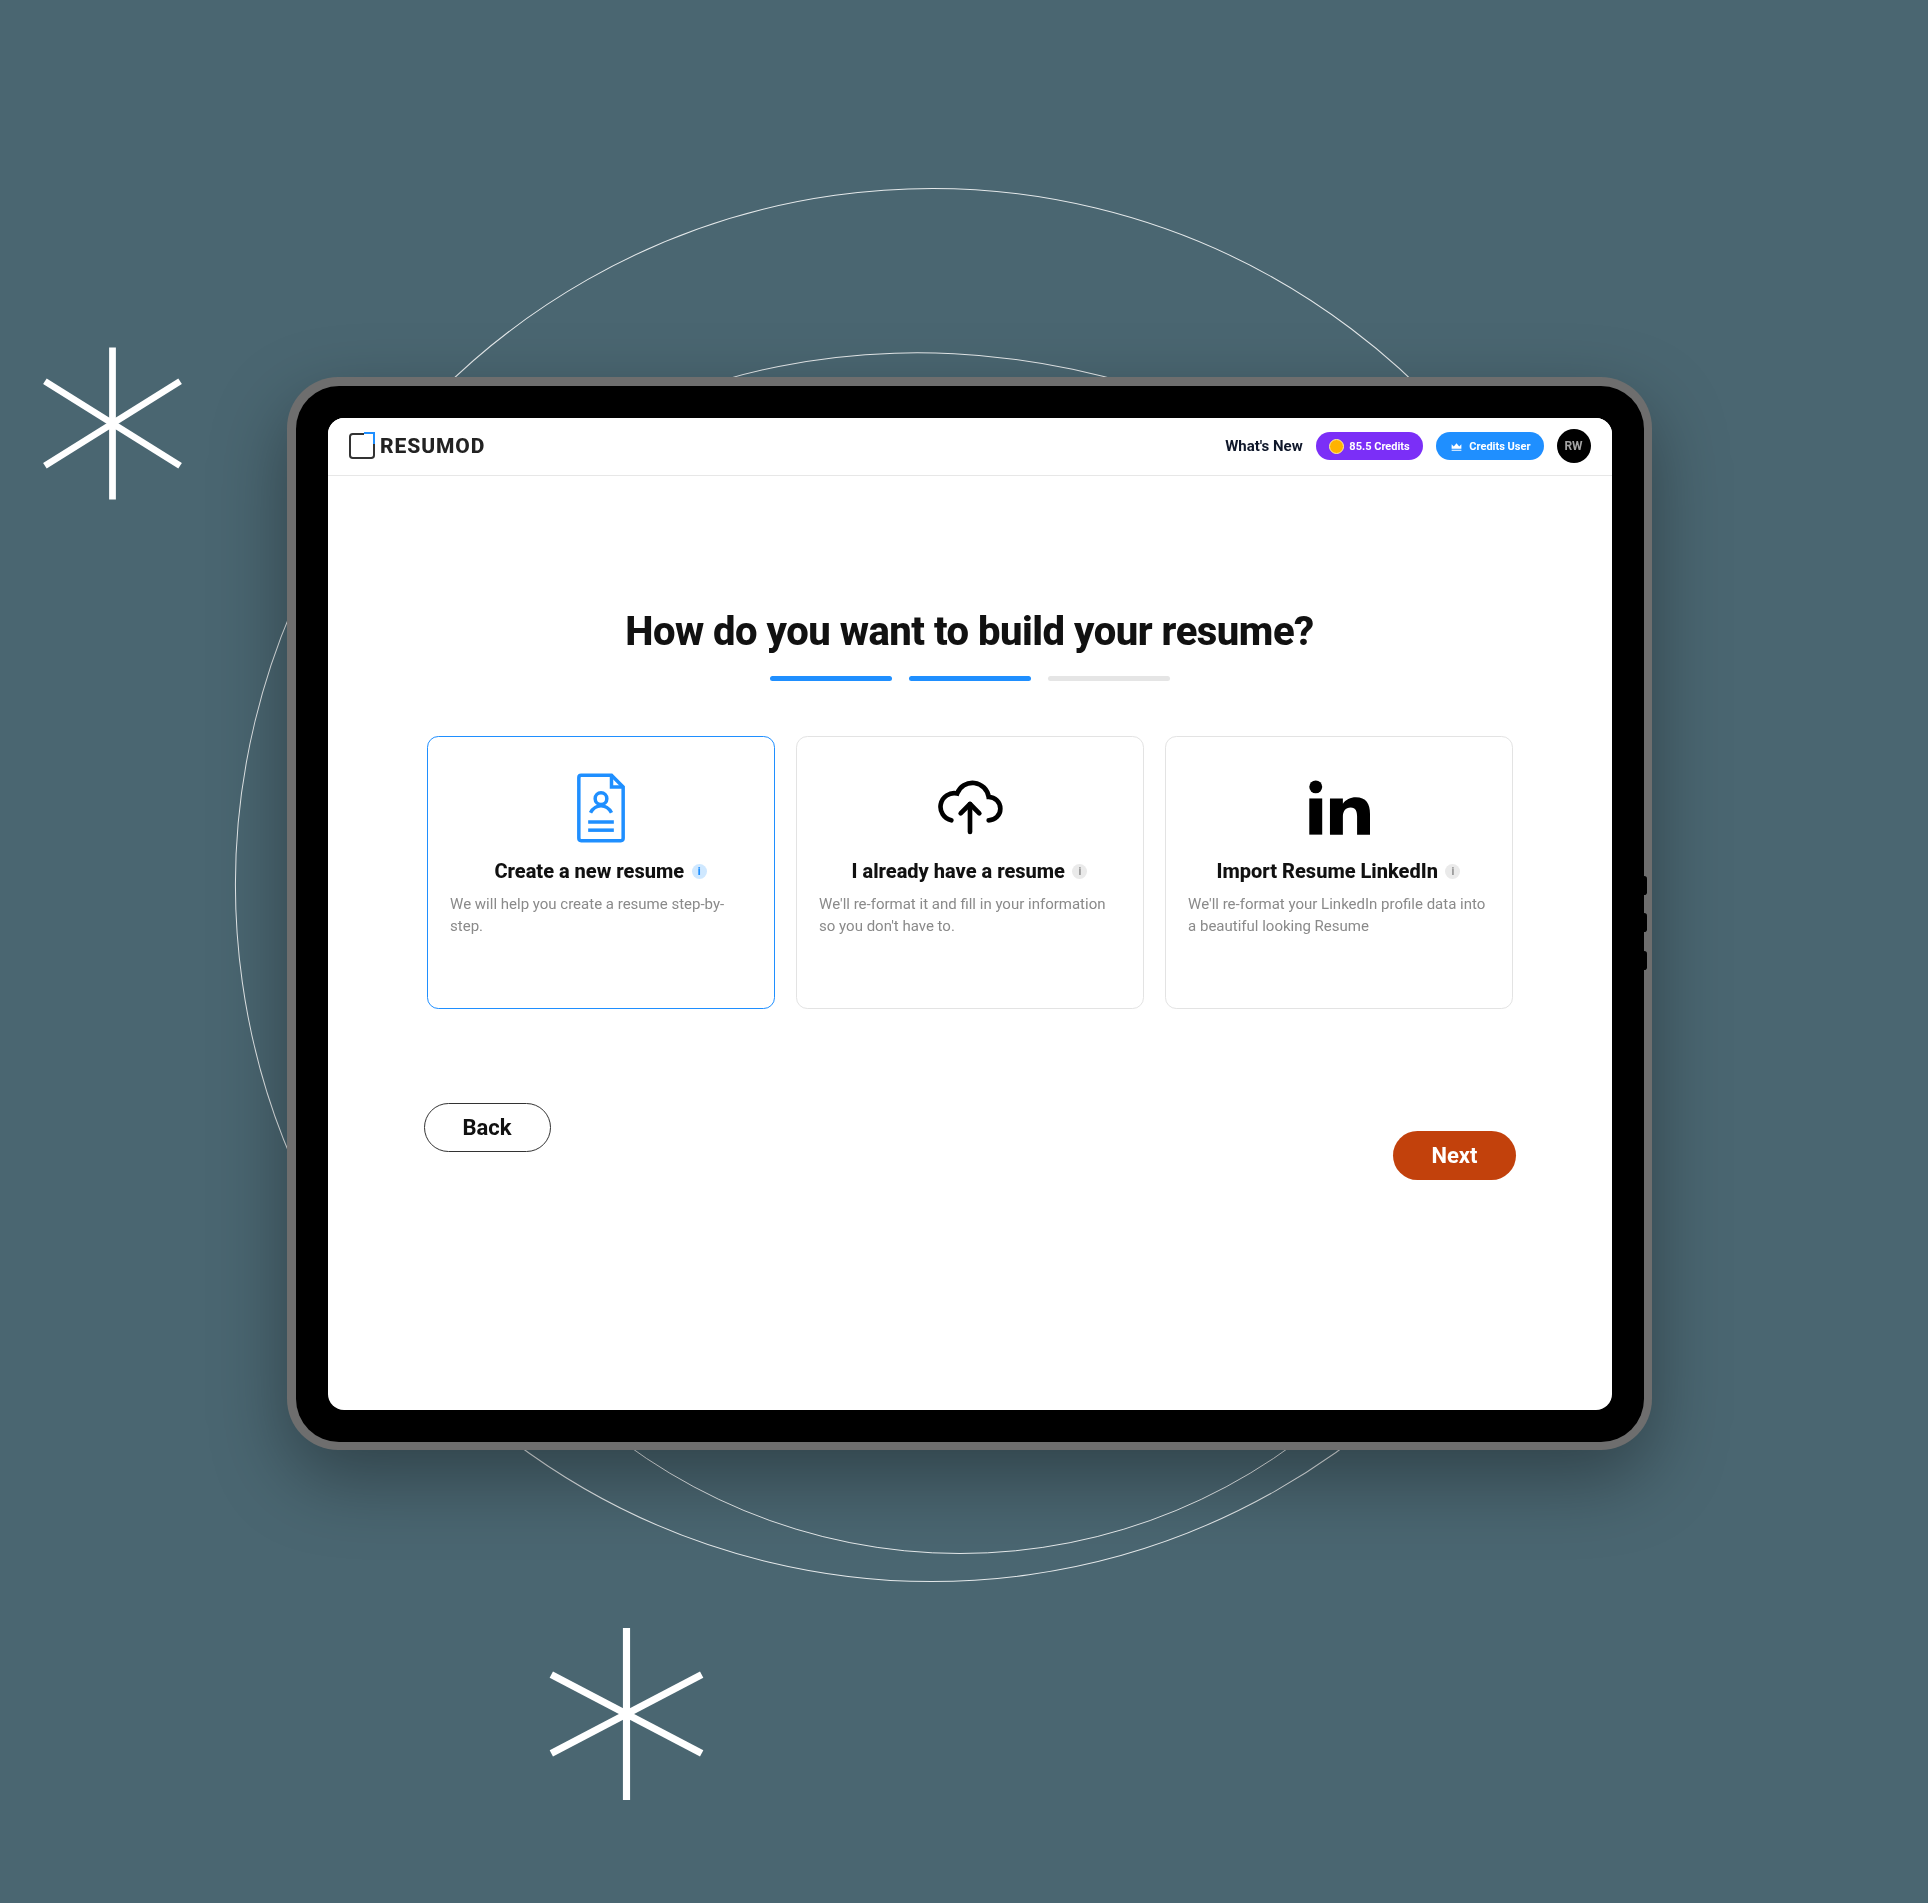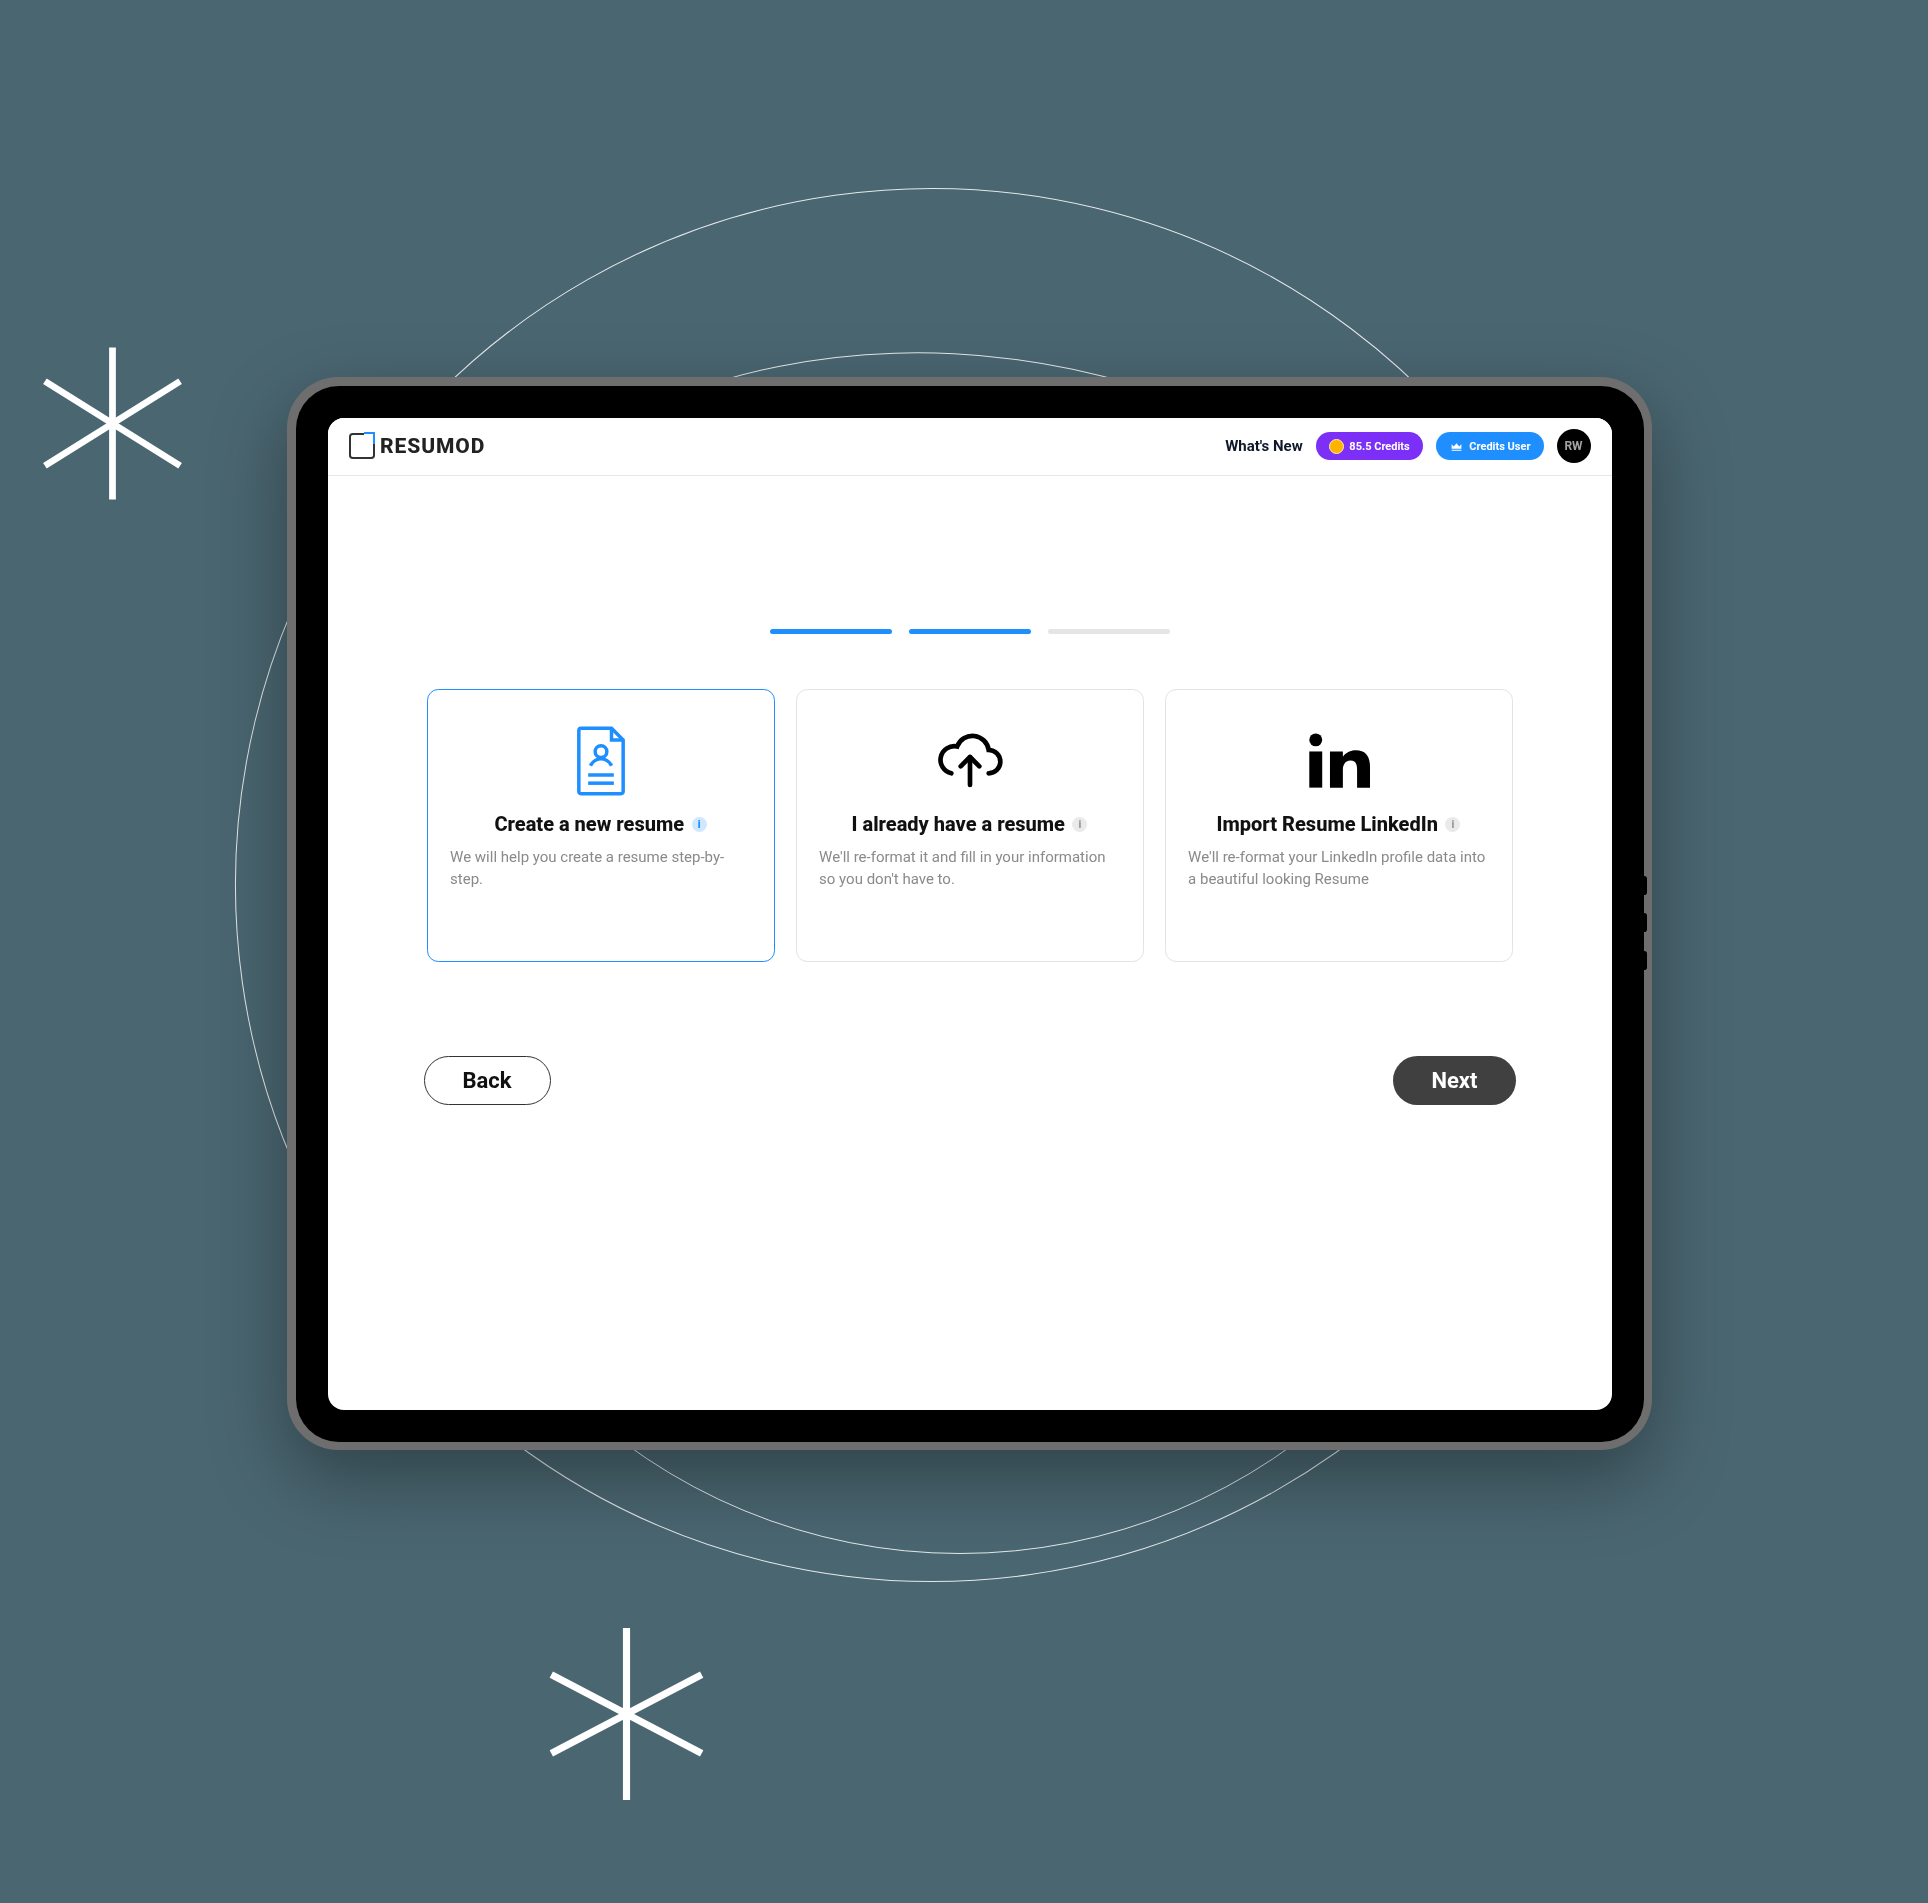--- a/index.html
+++ b/index.html
@@ -161,21 +161,21 @@
     max-width:1092px;
     display:flex;
     justify-content:space-between;
   }
   .btn {
     height:49px; padding:0 38px; border-radius:24.5px;
     display:flex; align-items:center; justify-content:center;
     font-size:22px; font-weight:700; cursor:pointer;
   }
   .btn-back { border:1.9px solid #333; color:#111; background:#fff; }
-  .btn-next { background:#404040; color:#fff; border:none; }
+  .btn-next { background:#c2410c; color:#fff; border:none;margin-top:28px; }
 
 </style>
 </head>
 <body>
 
 <div class="ring ring2"></div>
 <div class="ring ring3"></div>
 <div class="ring ring1"></div>
 
 <svg class="sparkle sparkle1" viewBox="0 0 100 100">
@@ -212,20 +212,21 @@
             <path d="M3 18h18v2H3zM3 8l4 4 5-6 5 6 4-4v8H3z" fill="#fff"></path>
           </svg>
           <span>Credits User</span>
         </div>
         <div class="avatar">
           <span>RW</span>
         </div>
       </div>
 
       <div class="content">
+        <h1 class="title">How do you want to build your resume?</h1>
 
         <div class="steps">
           <div class="step active"></div>
           <div class="step active"></div>
           <div class="step"></div>
         </div>
 
         <div class="cards">
 
           <div class="card selected">

